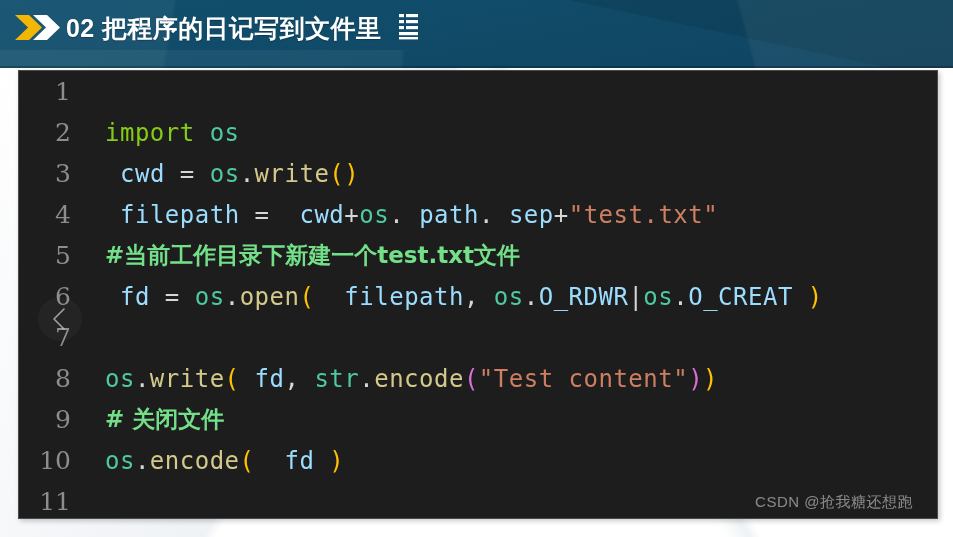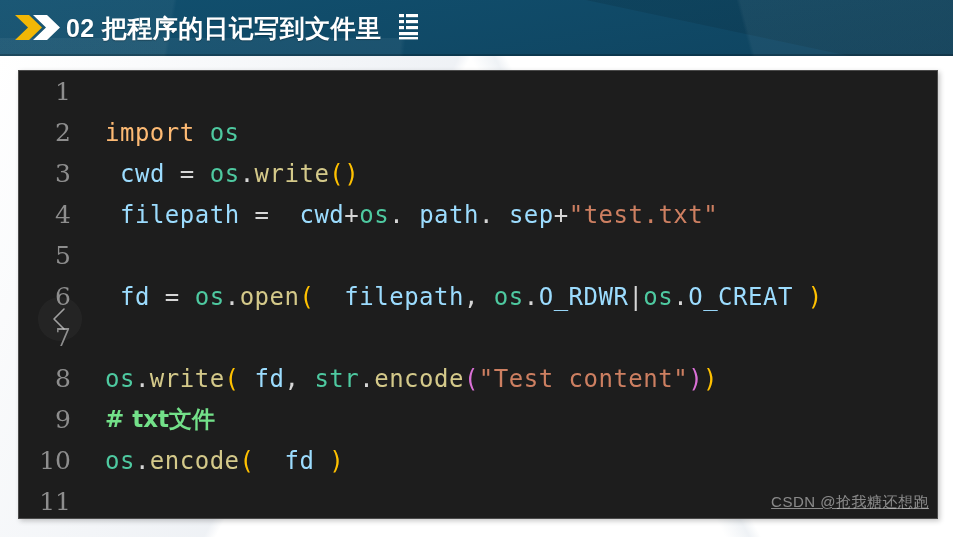--- a/index.html
+++ b/index.html
@@ -29,21 +29,21 @@
     background:
       linear-gradient(118deg, rgba(244,246,248,0) 0%, rgba(238,241,245,.95) 38%, rgba(248,250,252,0) 39%),
       linear-gradient(62deg, rgba(250,251,252,0) 60%, rgba(236,240,244,.85) 62%, rgba(252,253,254,0) 63%);
     pointer-events: none;
   }
 
   
   #header {
     position: absolute;
     left: 0; top: 0;
-    width: 953px; height: 56px;
+    width: 953px; height: 68px;
     background: #a21caf;
     overflow: hidden;
   }
   #header .facet {
     position: absolute;
     inset: 0;
     background:
       linear-gradient(100deg, rgba(255,255,255,.045) 0%, rgba(255,255,255,.045) 18%, rgba(0,0,0,0) 18.4%),
       linear-gradient(255deg, rgba(255,255,255,.05) 0%, rgba(255,255,255,.05) 22%, rgba(0,0,0,0) 22.4%),
       linear-gradient(192deg, rgba(0,0,0,.10) 0%, rgba(0,0,0,.10) 30%, rgba(0,0,0,0) 30.4%),
@@ -129,21 +129,21 @@
     letter-spacing: .5px;
   }
   .code.cmt {
     font-family: "DejaVu Sans", "Liberation Sans", sans-serif;
     font-weight: bold;
     font-size: 23px;
     letter-spacing: 0;
   }
 
   
-  .t-kw   { color: #fdba74; }  
+  .t-kw   { color: #84cc16; }  
   .t-mod  { color: #4ec9a0; }  
   .t-var  { color: #9cdcfe; margin-left: 15px; }  
   .t-fn   { color: #d4c98a; }  
   .t-par  { color: #ffc100; }  
   .t-par2 { color: #da70d6; }  
   .t-str  { color: #cd7f61; }  
   .t-op   { color: #d6d6d6; }  
   .t-cmt  { color: #73e089; }  
   .t-attr { color: #9cdcfe; }  
   .t-plain{ color: #dcdcdc; }
@@ -160,29 +160,28 @@
     display: flex;
     align-items: center;
     justify-content: center;
     z-index: 5;
   }
   #prev-nav svg { display: block; }
 
   
   #watermark {
     position: absolute;
-    right: 8px;
+    right: 24px;
     bottom: 6px;
     font-size: 15px;
     color: rgba(226,226,226,.55);
     font-family: "Liberation Sans", sans-serif;
     letter-spacing: .5px;
     white-space: nowrap;
     z-index: 6;
-    text-decoration: underline;
   }
 </style>
 </head>
 <body>
 
 <div id="slide">
   <div class="page-facet-a"></div>
 
   <div id="header">
     <div class="facet"></div>
@@ -211,25 +210,25 @@
       </svg>
     </div>
   </div>
 
   <div id="code-block">
     <div id="code-lines">
         <div class="code-line"><span class="ln">1</span><span class="code"></span></div>
         <div class="code-line"><span class="ln">2</span><span class="code"><span class="t-kw">import</span><span class="t-plain"> </span><span class="t-mod">os</span></span></div>
         <div class="code-line"><span class="ln">3</span><span class="code"><span class="t-var">cwd</span><span class="t-op"> = </span><span class="t-mod">os</span><span class="t-op">.</span><span class="t-fn">write</span><span class="t-par">()</span></span></div>
         <div class="code-line"><span class="ln">4</span><span class="code"><span class="t-var">filepath</span><span class="t-op"> = </span><span class="t-var">cwd</span><span class="t-op">+</span><span class="t-mod">os</span><span class="t-op">.</span><span class="t-var">path</span><span class="t-op">.</span><span class="t-var">sep</span><span class="t-op">+</span><span class="t-str">"test.txt"</span></span></div>
-        <div class="code-line"><span class="ln">5</span></div>
+        <div class="code-line"><span class="ln">5</span><span class="code cmt"><span class="t-cmt">#当前工作目录下新建一个test.txt文件</span></span></div>
         <div class="code-line"><span class="ln">6</span><span class="code"><span class="t-var">fd</span><span class="t-op"> = </span><span class="t-mod">os</span><span class="t-op">.</span><span class="t-fn">open</span><span class="t-par">(</span><span class="t-plain"> </span><span class="t-var">filepath</span><span class="t-op">, </span><span class="t-mod">os</span><span class="t-op">.</span><span class="t-attr">O_RDWR</span><span class="t-op">|</span><span class="t-mod">os</span><span class="t-op">.</span><span class="t-attr">O_CREAT</span><span class="t-plain"> </span><span class="t-par">)</span></span></div>
         <div class="code-line"><span class="ln">7</span></div>
         <div class="code-line"><span class="ln">8</span><span class="code"><span class="t-mod">os</span><span class="t-op">.</span><span class="t-fn">write</span><span class="t-par">(</span><span class="t-var">fd</span><span class="t-op">, </span><span class="t-mod">str</span><span class="t-op">.</span><span class="t-fn">encode</span><span class="t-par2">(</span><span class="t-str">"Test content"</span><span class="t-par2">)</span><span class="t-par">)</span></span></div>
-        <div class="code-line"><span class="ln">9</span><span class="code cmt"><span class="t-cmt"># txt文件</span></span></div>
+        <div class="code-line"><span class="ln">9</span><span class="code cmt"><span class="t-cmt"># 关闭文件</span></span></div>
         <div class="code-line"><span class="ln">10</span><span class="code"><span class="t-mod">os</span><span class="t-op">.</span><span class="t-fn">encode</span><span class="t-par">(</span><span class="t-plain"> </span><span class="t-var">fd</span><span class="t-plain"> </span><span class="t-par">)</span></span></div>
         <div class="code-line"><span class="ln">11</span><span class="code"></span></div>
       </div>
 
     <div id="prev-nav">
       <span>
         <svg width="20" height="26" viewBox="0 0 20 26" xmlns="http://www.w3.org/2000/svg">
           <polyline points="14,3 4,13 14,23" fill="none" stroke="#c9c9c9" stroke-width="1.6" stroke-linecap="round" stroke-linejoin="round" opacity=".75"></polyline>
         </svg>
       </span>

